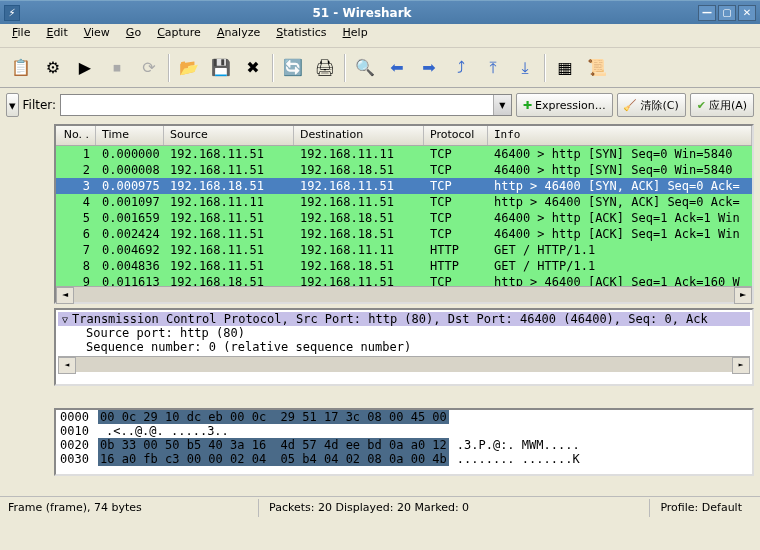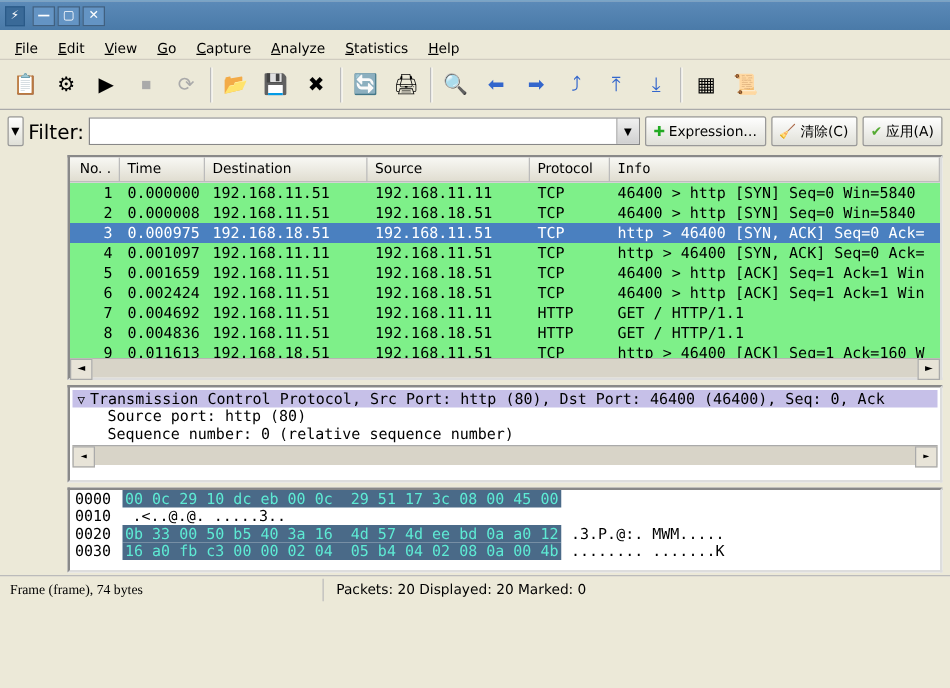--- a/index.html
+++ b/index.html
@@ -2,21 +2,21 @@
 <html><head>
 <meta charset="utf-8">
 <style>
 * { box-sizing: border-box; margin: 0; padding: 0; }
 body { font-family: "DejaVu Sans", sans-serif; font-size: 11px; background: #ece9d8; width: 760px; height: 550px; overflow: hidden; }
 .titlebar { background: linear-gradient(#5b8ab8, #4a7aa8); height: 24px; display: flex; align-items: center; color: #fff; font-weight: bold; padding: 0 4px; border-top: 1px solid #7aa5c7; }
 .tb-icon { width: 16px; height: 16px; background: #3a6a98; border: 1px solid #2a5a88; margin-right: 6px; display: flex; align-items: center; justify-content: center; font-size: 10px; }
 .tb-title { flex: 1; text-align: center; font-size: 12px; }
 .tb-btns { display: flex; gap: 2px; }
 .tb-btn { width: 18px; height: 16px; background: #6494c4; border: 1px solid #406080; display: flex; align-items: center; justify-content: center; font-size: 10px; cursor: pointer; }
-.menubar { background: #ece9d8; height: 24px; display: flex; align-items: flex-end; padding: 0 6px; gap: 4px; border-bottom: 1px solid #d0ccc0; }
+.menubar { background: #ece9d8; height: 24px; display: flex; align-items: flex-start; padding: 0 6px; gap: 4px; border-bottom: 1px solid #d0ccc0; }
 .menu-item { padding: 2px 6px; cursor: pointer; }
 .menu-item u { text-decoration: underline; }
 .toolbar { background: #ece9d8; height: 40px; display: flex; align-items: center; padding: 0 6px; gap: 2px; border-bottom: 1px solid #aaa; }
 .tbtn { width: 30px; height: 30px; border: 1px solid transparent; display: flex; align-items: center; justify-content: center; background: #ece9d8; cursor: pointer; }
 .sep { width: 2px; height: 28px; border-left: 1px solid #bbb; border-right: 1px solid #fff; margin: 0 2px; }
 .tic { width: 22px; height: 22px; display: flex; align-items: center; justify-content: center; font-size: 16px; }
 .filterbar { background: #ece9d8; height: 34px; display: flex; align-items: center; padding: 0 6px; gap: 4px; }
 .fbtn { height: 24px; padding: 0 6px; border: 1px solid #999; background: linear-gradient(#fefefe,#e0e0d8); display: flex; align-items: center; gap: 3px; cursor: pointer; border-radius: 2px; }
 .filter-input-wrap { flex: 1; display: flex; border: 1px solid #888; height: 22px; background: #fff; }
 .filter-input { flex: 1; border: none; outline: none; padding: 0 4px; font-size: 11px; }
@@ -36,34 +36,35 @@
 .w-info { flex: 1; font-family: monospace; }
 .g { background: #7ef089; }
 .sel { background: #4a80c0; color: #fff; }
 .hscroll { height: 16px; background: #d8d4c8; border-top: 1px solid #aaa; position: relative; }
 .hscroll::before { content: '◄'; position: absolute; left: 0; top: 0; width: 16px; height: 15px; background: #e8e4d8; border: 1px solid #aaa; font-size: 8px; text-align: center; line-height: 14px; }
 .hscroll::after { content: '►'; position: absolute; right: 0; top: 0; width: 16px; height: 15px; background: #e8e4d8; border: 1px solid #aaa; font-size: 8px; text-align: center; line-height: 14px; }
 .detail { border: 2px inset #ddd; margin: 2px 6px; background: #fff; height: 78px; overflow: auto; font-family: monospace; font-size: 12px; padding: 2px; }
 .drow { display: flex; align-items: baseline; white-space: nowrap; }
 .tri { width: 14px; text-align: center; cursor: pointer; font-size: 10px; }
 .dhead { background: #c6c0e8; }
-.hex { border: 2px inset #ddd; margin: 2px 6px; background: #fff; height: 68px; overflow: auto; font-family: monospace; font-size: 12px; }
+.hex { border: 2px inset #ddd; margin: 20px 6px; background: #fff; height: 68px; overflow: auto; font-family: monospace; font-size: 12px; }
 .hxrow { display: flex; white-space: pre; }
 .hxoff { width: 42px; padding: 0 4px; }
-.hxb { background: #4a6a88; color: #5eead4; padding: 0 2px; }
+.hxb { background: #4a6a88; color: #000000; padding: 0 2px; }
 .hxa { padding: 0 8px; }
 .statusbar { height: 22px; background: #ece9d8; border-top: 1px solid #bbb; display: flex; align-items: center; padding: 0 8px; font-size: 11px; }
 .st-sec { padding: 0 10px; border-left: 1px solid #bbb; height: 18px; display: flex; align-items: center; }
-.st-sec:first-child { border-left: none; padding-left: 0; flex: 0 0 250px; font-family: Liberation Serif, serif; }
+.st-sec:first-child { border-left: none; padding-left: 0; flex: 0 0 250px; }
 </style>
 </head>
 <body>
 
 <div class="titlebar">
   <div class="tb-icon">⚡</div>
+  <div class="tb-title">51 - Wireshark</div>
   <div class="tb-btns">
     <div class="tb-btn">—</div>
     <div class="tb-btn">▢</div>
     <div class="tb-btn">✕</div>
   </div>
 </div>
 
 <div class="menubar">
   <span class="menu-item"><u>F</u>ile</span>
   <span class="menu-item"><u>E</u>dit</span>
@@ -133,21 +134,21 @@
     </div>
   <div class="tbtn">
       <span class="tic">📜</span>
     </div>
 </div>
 
 <div class="filterbar">
   <div class="fbtn" style="padding:2px">
     <span style="font-size:13px">▾</span>
   </div>
-  <span style="font-size:16px">Filter:</span>
+  <span style="font-size:12px">Filter:</span>
   <div class="filter-input-wrap">
     <input class="filter-input" value="" style="">
     <div class="filter-dd">▼</div>
   </div>
   <div class="fbtn">
     <span style="color:#2a2;font-weight:bold">✚</span>
     <span>Expression…</span>
   </div>
   <div class="fbtn">
     <span>🧹</span>
@@ -157,22 +158,22 @@
     <span style="color:#5a3">✔</span>
     <span>应用(A)</span>
   </div>
 </div>
 
 <div class="content">
   <div class="plist">
     <div class="plhead">
       <div class="plh w-no">No. .</div>
       <div class="plh w-time">Time</div>
+      <div class="plh w-src">Source</div>
       <div class="plh w-dst">Destination</div>
-      <div class="plh w-src">Source</div>
       <div class="plh w-proto">Protocol</div>
       <div class="plh w-info" style="flex:1">Info</div>
     </div>
     <div class="plrows" id="plrows">
         <div class="plrow g">
           <div class="plc w-no">1</div>
           <div class="plc w-time">0.000000</div>
           <div class="plc w-src">192.168.11.51</div>
           <div class="plc w-dst">192.168.11.11</div>
           <div class="plc w-proto">TCP</div>
@@ -270,13 +271,14 @@
         <div class="hxrow"><span class="hxoff">0010</span><span class="hxa">.&lt;..@.@. .....3..</span></div>
         <div class="hxrow"><span class="hxoff">0020</span><span class="hxb">0b 33 00 50 b5 40 3a 16  4d 57 4d ee bd 0a a0 12</span><span class="hxa">.3.P.@:. MWM.....</span></div>
         <div class="hxrow"><span class="hxoff">0030</span><span class="hxb">16 a0 fb c3 00 00 02 04  05 b4 04 02 08 0a 00 4b</span><span class="hxa">........ .......K</span></div>
       </div>
   </div>
 </div>
 
 <div class="statusbar">
   <div class="st-sec">Frame (frame), 74 bytes</div>
   <div class="st-sec" style="flex:1">Packets: 20 Displayed: 20 Marked: 0</div>
+  <div class="st-sec">Profile: Default</div>
 </div>
 
 </body></html>

